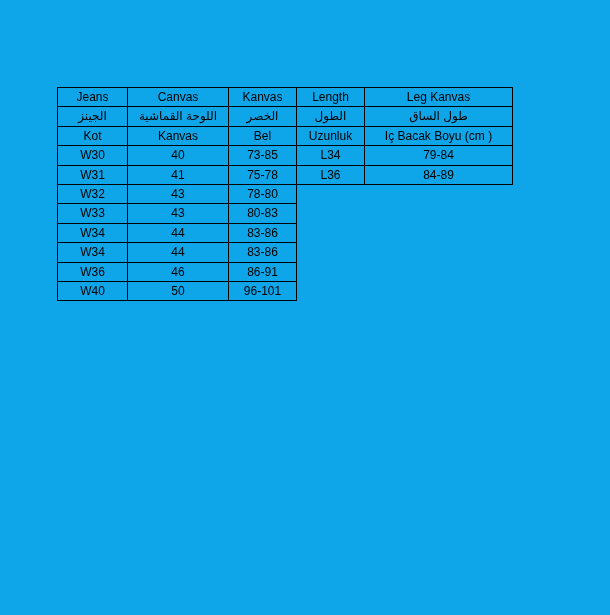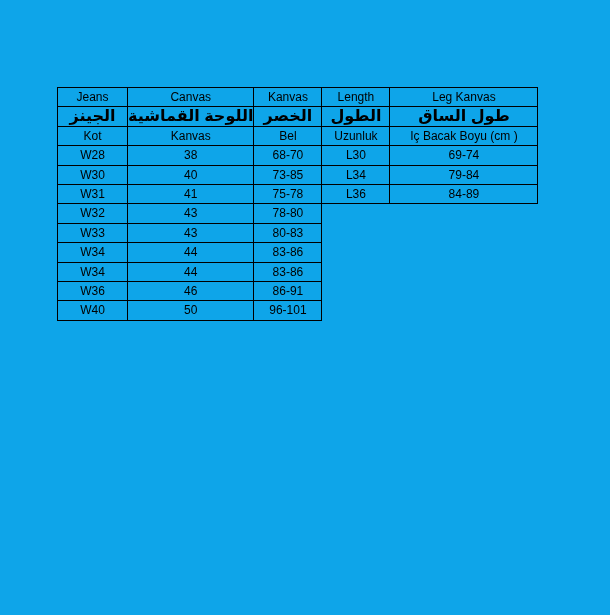--- a/index.html
+++ b/index.html
@@ -35,22 +35,21 @@
     line-height: 18.4px;
     white-space: nowrap;
     overflow: hidden;
   }
   table.size-chart td.cell-empty {
     border: none;
     background: transparent;
   }
   td.arabic {
     direction: rtl;
-    font-size: 16px;
-    font-weight: bold;
+    font-size: 12px;
   }
   col.c-jeans  { width: 70px; }
   col.c-canvas { width: 101px; }
   col.c-waist  { width: 68px; }
   col.c-length { width: 68px; }
   col.c-leg    { width: 148px; }
 </style>
 </head>
 <body>
 
@@ -79,27 +78,20 @@
         <td class="arabic">طول الساق</td>
       </tr>
       <tr>
         <td>Kot</td>
         <td>Kanvas</td>
         <td>Bel</td>
         <td>Uzunluk</td>
         <td>Iç Bacak Boyu (cm )</td>
       </tr>
 
-      <tr>
-        <td>W28</td>
-        <td>38</td>
-        <td>68-70</td>
-        <td>L30</td>
-        <td>69-74</td>
-      </tr>
       <tr>
         <td>W30</td>
         <td>40</td>
         <td>73-85</td>
         <td>L34</td>
         <td>79-84</td>
       </tr>
       <tr>
         <td>W31</td>
         <td>41</td>

